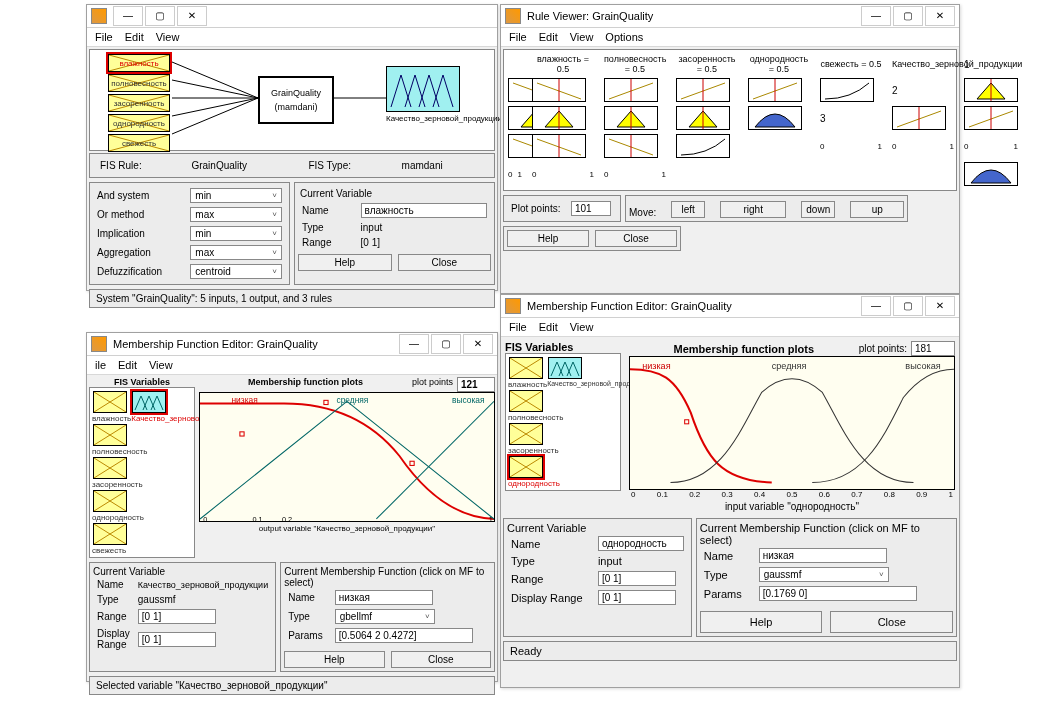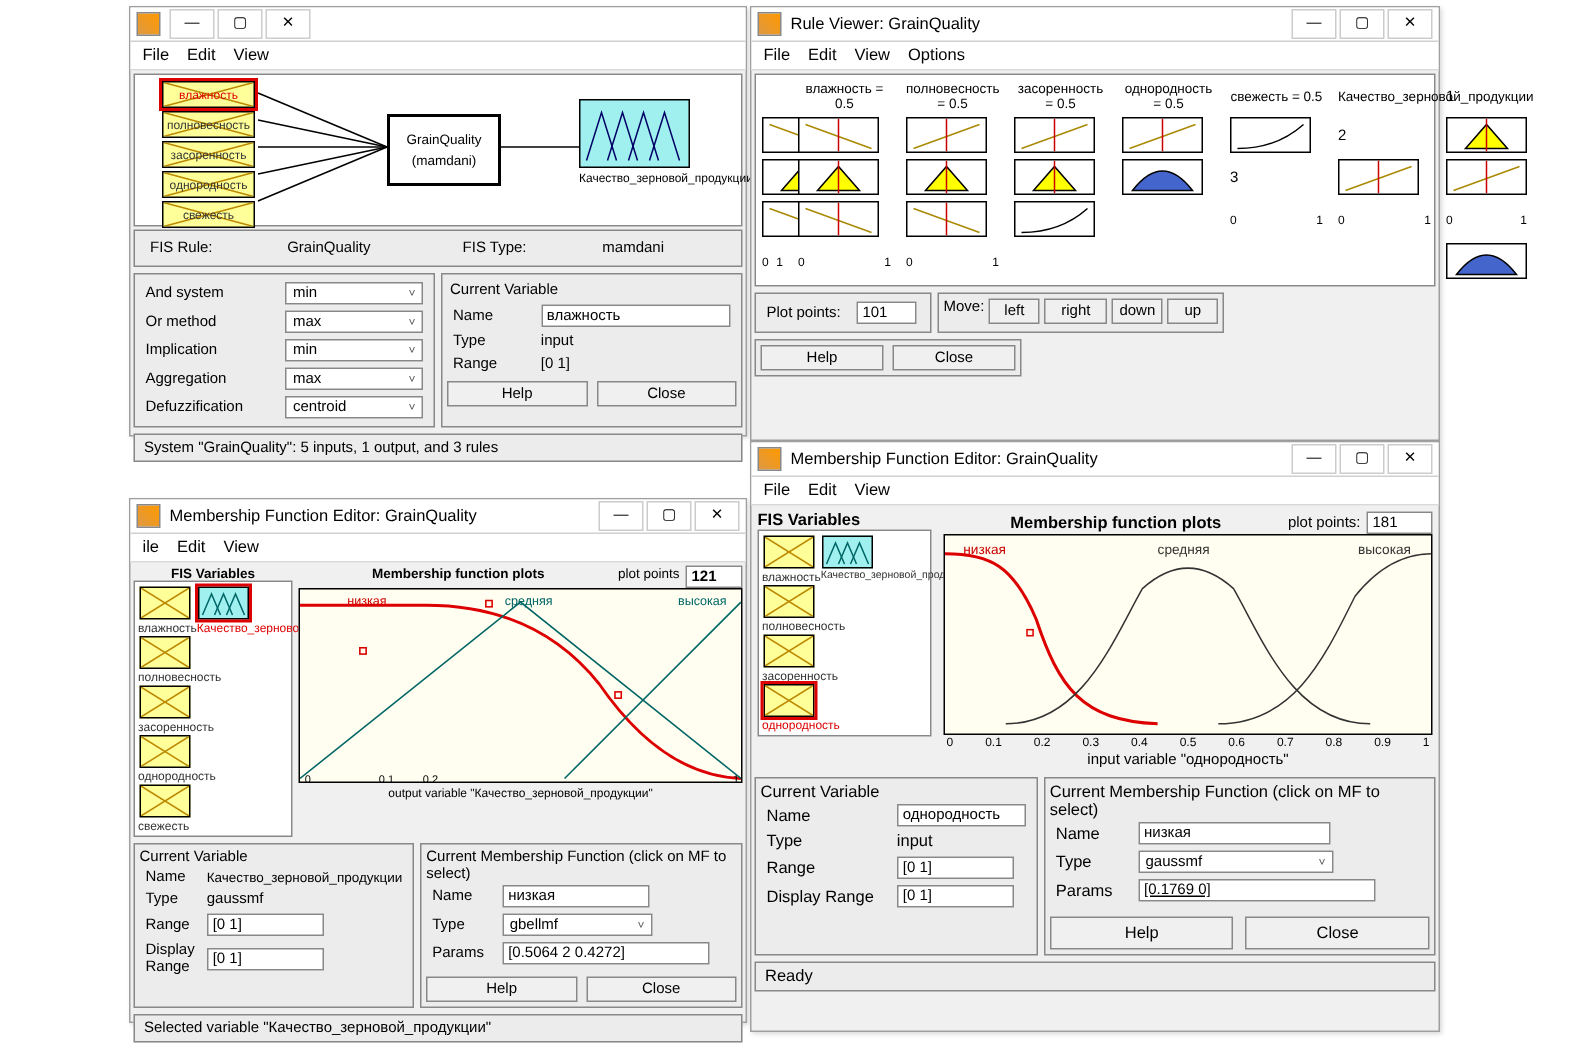--- a/index.html
+++ b/index.html
@@ -376,26 +376,26 @@
     <div class="panel" style="flex:0 0 110px">
           <table>
             <tbody>
               <tr>
       <td>Plot points:</td>
       <td><input class="textfield" style="width: 32px;" value="101"></td>
               </tr>
             </tbody>
           </table>
         </div>
-    <div class="panel" style="flex:0 0 152px;display:flex;align-items:flex-start;gap:3px">
+    <div class="panel" style="flex:0 0 152px;display:flex;align-items:flex-end;gap:15px">
       <span>Move:</span>
       <div class="btn" style="min-width:24px;padding:2px 4px">left</div>
-      <div class="btn" style="min-width:24px;padding:2px 8px">right</div>
+      <div class="btn" style="min-width:24px;padding:2px 20px">right</div>
       <div class="btn" style="min-width:24px;padding:2px 4px">down</div>
-      <div class="btn" style="min-width:24px;padding:2px 4px">up</div>
+      <div class="btn" style="min-width:24px;padding:2px 14px">up</div>
     </div>
   </div>
   <div style="display:flex">
     <div class="panel" style="flex:0 0 146px;display:flex;gap:6px">
       <div class="btn" style="flex:1">Help</div>
       <div class="btn" style="flex:1">Close</div>
     </div>
   </div>
 </div>
 
@@ -699,21 +699,21 @@
                 <td><input class="textfield" style="width: 120px;" value="низкая"></td>
               </tr>
         <tr>
                 <td>Type</td>
                 <td>
                   <div class="selectbox" style="width:120px">gaussmf</div>
                 </td>
               </tr>
         <tr>
                 <td>Params</td>
-                <td><input class="textfield" style="width: 150px; text-decoration: underline;" value="[0.1769 0]"></td>
+                <td><input class="textfield" style="width: 150px;" value="[0.1769 0]"></td>
               </tr>
       </tbody>
           </table>
       <div style="display:flex;gap:8px;margin-top:8px">
         <div class="btn" style="flex:1;font-size:11px;padding:4px">Help</div>
         <div class="btn" style="flex:1;font-size:11px;padding:4px">Close</div>
       </div>
     </div>
   </div>
   <div class="statusbar" style="font-size:11px">Ready</div>

